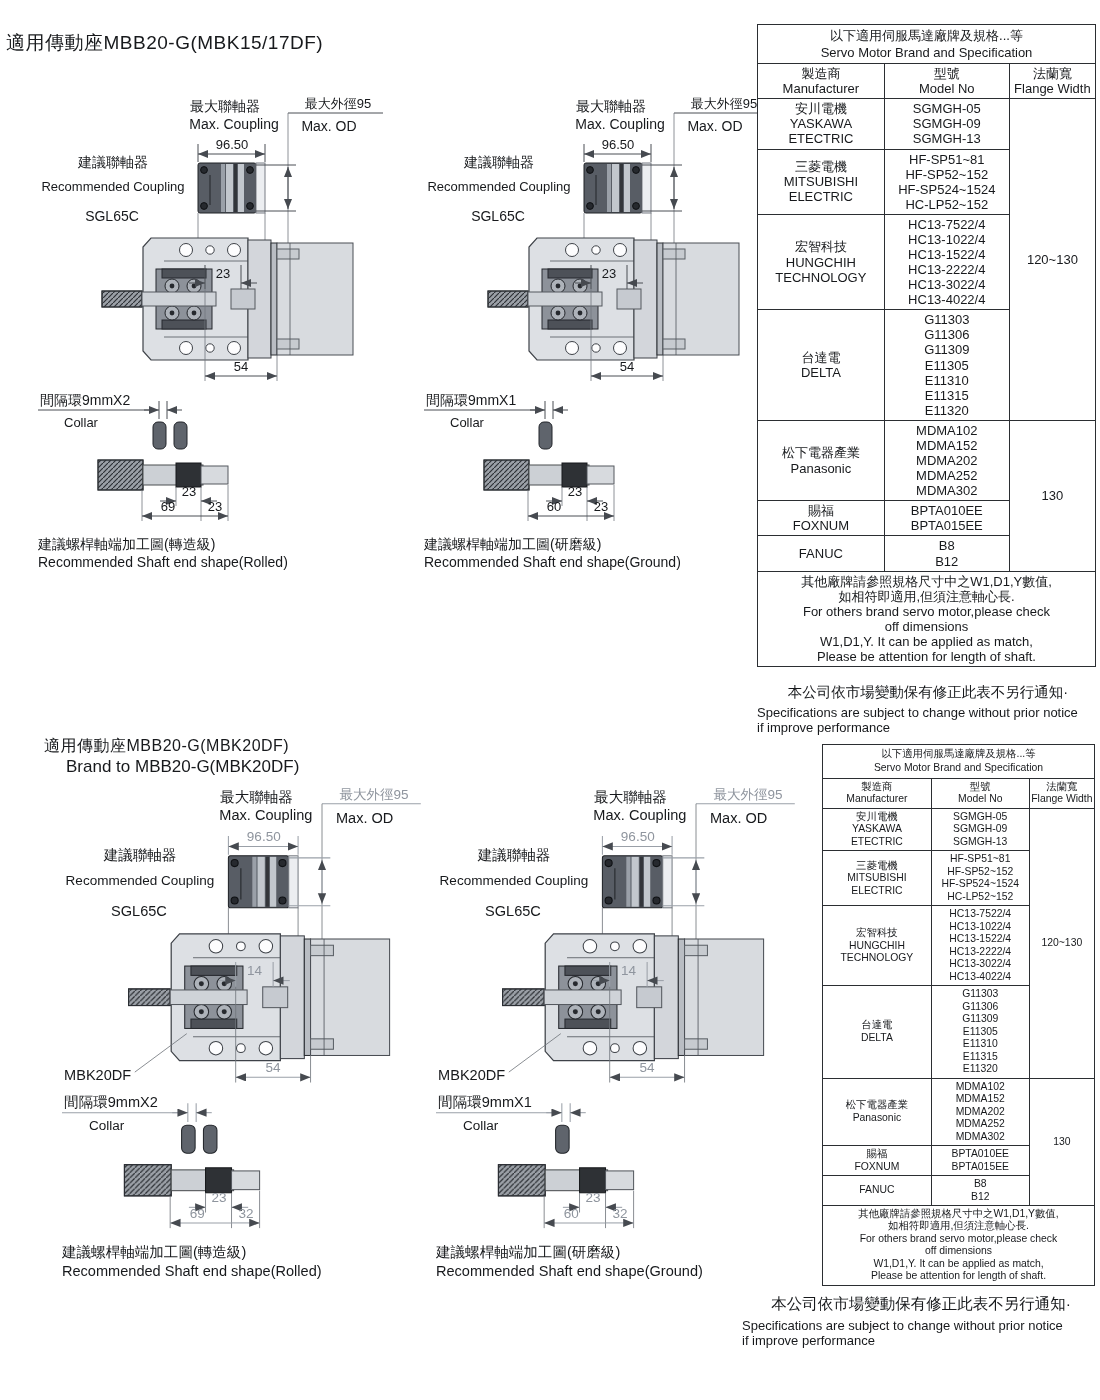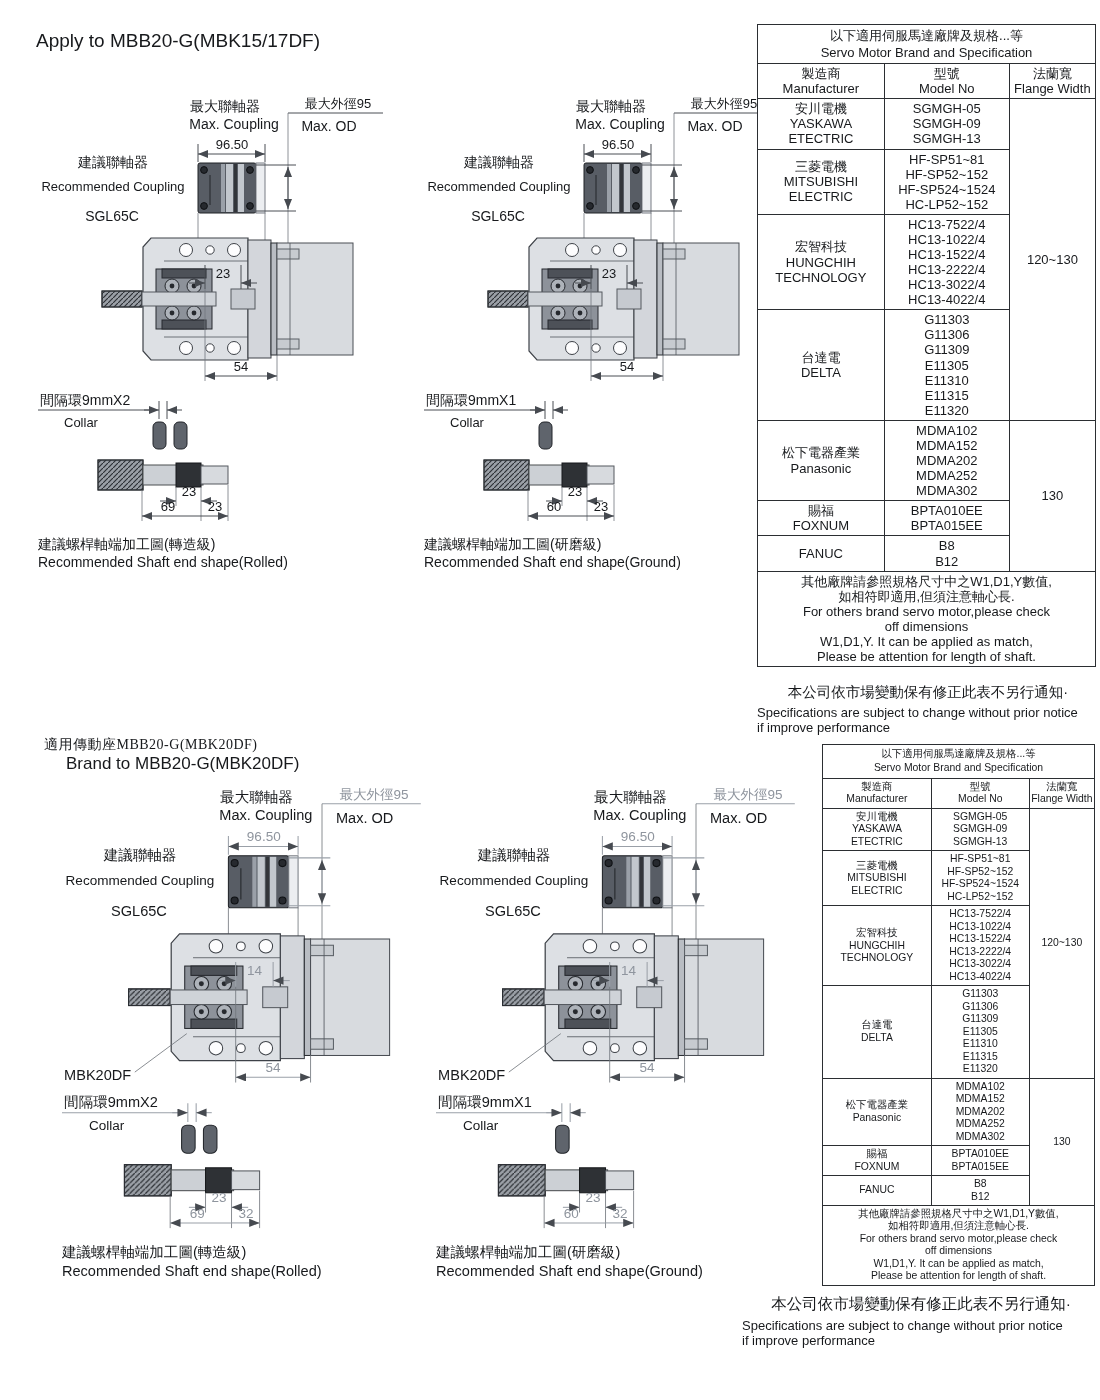--- a/index.html
+++ b/index.html
@@ -3,21 +3,21 @@
 <meta charset="utf-8">
 <style>
   html,body{margin:0;padding:0;background:#fff;}
   body{width:1100px;height:1400px;position:relative;overflow:hidden;
        font-family:"Liberation Sans","DejaVu Sans",sans-serif;color:#17191c;}
   .abs{position:absolute;}
 
   
   .sec-title .st-zh{font-size:19px;letter-spacing:.5px;}
   .sec-title .st-en{font-size:19px;padding-left:30px;}
-  .sec-title-bottom .st-zh{font-size:14px;font-family:Liberation Serif, serif;}
+  .sec-title-bottom .st-zh{font-size:16px;}
   .sec-title-bottom .st-en{font-size:17px;padding-left:22px;}
 
   
   .panel-slot{position:absolute;}
   #ps0{left:38px;top:93px;width:400px;}
   #ps1{left:424px;top:93px;width:400px;}
   #ps2{left:62px;top:783px;width:416px;}
   #ps3{left:436px;top:783px;width:416px;}
   .panel-svg{width:100%;display:block;}
 
@@ -91,21 +91,21 @@
     <marker id="mS" orient="auto-start-reverse" markerWidth="11" markerHeight="9" refX="10" refY="4" markerUnits="userSpaceOnUse">
       <path d="M0,0 L10,4 L0,8 Z" fill="#464a50"></path>
     </marker>
     <pattern id="hp" width="5" height="5" patternUnits="userSpaceOnUse">
       <path d="M0,5 L5,0" stroke="#2e3136" stroke-width="1.2"></path>
     </pattern>
   </defs>
 </svg>
 
 <div class="abs sec-title" style="left:6px;top:30px">
-  <div class="st-en">Apply to MBB20-G(MBK15/17DF)</div>
+  <div class="st-zh">適用傳動座MBB20-G(MBK15/17DF)</div>
 </div>
 <div class="abs sec-title sec-title-bottom" style="left:44px;top:736px">
   <div class="st-zh">適用傳動座MBB20-G(MBK20DF)</div>
   <div class="st-en">Brand to MBB20-G(MBK20DF)</div>
 </div>
 
 <div id="ps0" class="panel-slot">
 <svg class="panel-svg" viewBox="0 0 400 500">
 
   <text class="lbl mid" x="187" y="18">最大聯軸器</text>

